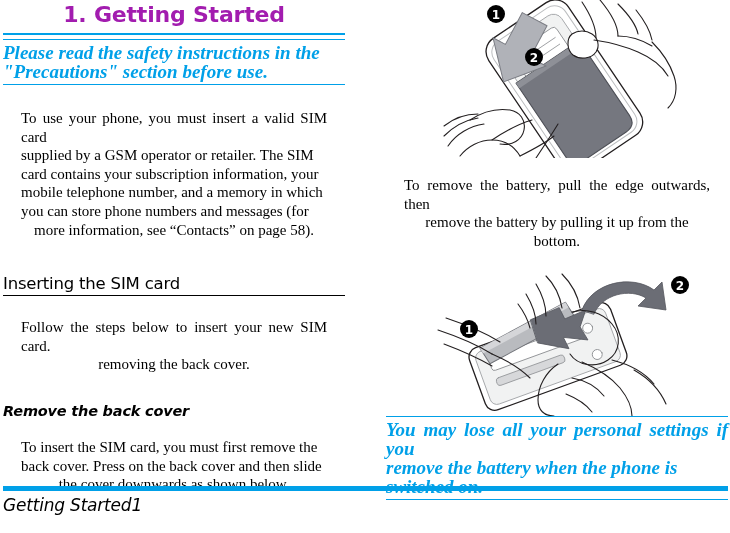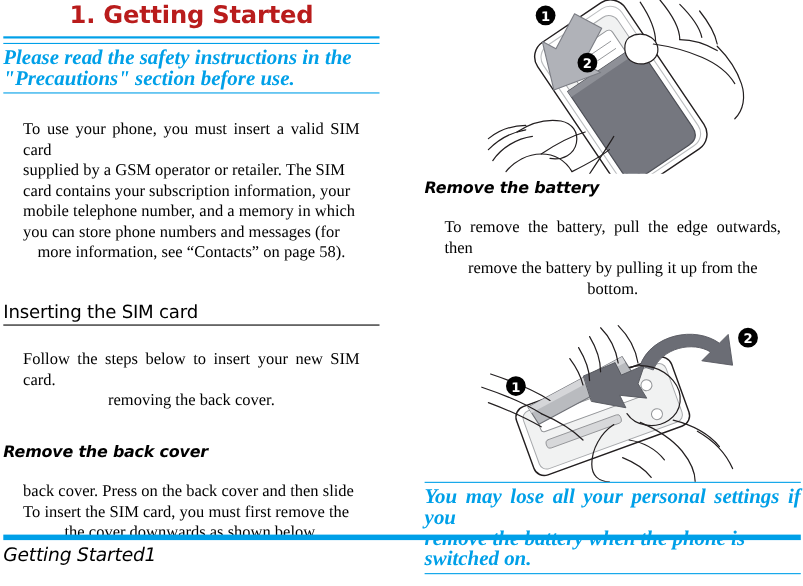--- a/index.html
+++ b/index.html
@@ -38,21 +38,21 @@
   
   .chapter-title {
     font-family: "DejaVu Sans", sans-serif;
     font-size: 22px;
     font-weight: bold;
     letter-spacing: -0.2px;
     text-align: center;
     line-height: 26px;
     margin: 0;
     padding-top: 2px;
-    color: #b91c1c;
+    color: #a21caf;
   }
 
   
   .rule-blue {
     height: 0;
     border-top: 2px solid #00A0E8;
     margin: 0;
   }
   .rule-blue-thin {
     height: 0;
@@ -178,22 +178,22 @@
     <div class="rule-black"></div>
 
     <div class="body-text" style="padding-top:4px;">
       <div>Follow the steps below to insert your new SIM card.</div>
       <div class="lastline">removing the back cover.</div>
     </div>
 
     <h3 class="sub-heading" style="padding-top:10px;">Remove the back cover</h3>
 
     <div class="body-text">
+      <div>To insert the SIM card, you must first remove the</div>
       <div>back cover. Press on the back cover and then slide</div>
-      <div>To insert the SIM card, you must first remove the</div>
       <div class="lastline">the cover downwards as shown below.</div>
     </div>
 
   </div>
 
   <div class="col-right">
 
     <svg class="illus" width="342" height="158" viewBox="0 0 342 158">
       <g fill="none" stroke="#231f20" stroke-width="1.1" stroke-linecap="round" stroke-linejoin="round">
 
@@ -235,21 +235,20 @@
         <circle cx="110" cy="14" r="9" fill="#000000"></circle>
         <text x="110" y="19" text-anchor="middle" font-family="DejaVu Sans, sans-serif" font-size="12" font-weight="bold" fill="#ffffff">1</text>
       </g>
 
       <g>
         <circle cx="148" cy="57" r="9" fill="#000000"></circle>
         <text x="148" y="62" text-anchor="middle" font-family="DejaVu Sans, sans-serif" font-size="12" font-weight="bold" fill="#ffffff">2</text>
       </g>
     </svg>
 
-    <h3 class="sub-heading" style="padding-top:4px;">Remove the battery</h3>
 
     <div class="body-text">
       <div>To remove the battery, pull the edge outwards, then</div>
       <div class="lastline">remove the battery by pulling it up from the bottom.</div>
     </div>
 
     <svg class="illus" width="342" height="148" viewBox="0 0 342 148" style="margin-top:8px;">
       <g fill="none" stroke="#231f20" stroke-width="1.1" stroke-linecap="round" stroke-linejoin="round">
 
         <g transform="rotate(-20 160 86)">

